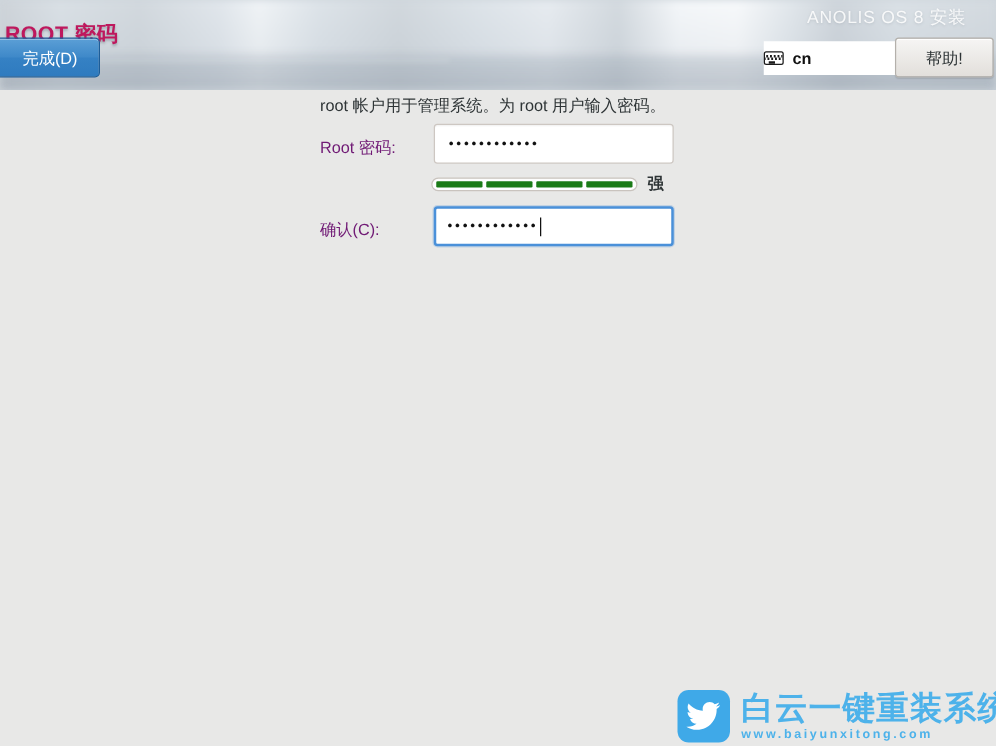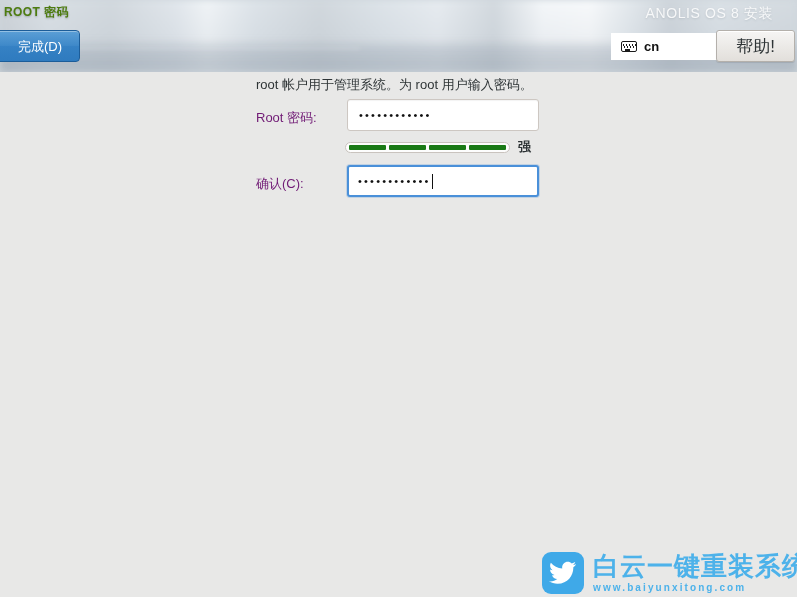--- a/index.html
+++ b/index.html
@@ -62,24 +62,24 @@
     position: absolute;
     left: 0; top: 48px;
     width: 360px; height: 1px;
     background: rgba(255,255,255,0.45);
     filter: blur(2px);
   }
 
   
   #page-title {
     position: absolute;
-    left: 4px; top: 4px;
-    font-size: 12px;
-    font-weight: bold;
-    color: #4d7c0f;
+    left: 4px; top: 16px;
+    font-size: 17px;
+    font-weight: bold;
+    color: #be185d;
     letter-spacing: 0.4px;
     text-shadow: 0 1px 2px rgba(60,70,80,0.35);
     white-space: nowrap;
   }
   #product-title {
     position: absolute;
     right: 24px; top: 5px;
     font-size: 14px;
     color: rgba(255,255,255,0.85);
     letter-spacing: 0.6px;
@@ -106,21 +106,20 @@
   }
 
   
   #keyboard-indicator {
     position: absolute;
     left: 611px; top: 33px;
     width: 125px; height: 27px;
     background: #ffffff;
     display: flex;
     align-items: center;
-    padding-left: 10px;
     box-sizing: border-box;
     cursor: pointer;
   }
   #keyboard-indicator .kb-icon {
     width: 16px; height: 11px;
     border: 1.5px solid #1b1b1b;
     border-radius: 2px;
     position: relative;
     margin-right: 7px;
     box-sizing: border-box;
@@ -138,21 +137,21 @@
   
   #help-button {
     position: absolute;
     left: 716px; top: 30px;
     width: 79px; height: 32px;
     border: 1px solid #b4b0ab;
     border-radius: 3px;
     background: linear-gradient(180deg, #f6f5f4 0%, #ebe9e6 55%, #e2dfdb 100%);
     box-shadow: inset 0 1px 0 #ffffff, 0 1px 1px rgba(0,0,0,0.10);
     color: #2e3436;
-    font-size: 17px;
+    font-size: 13px;
     text-align: center;
     line-height: 32px;
     cursor: pointer;
     box-sizing: border-box;
   }
 
   
   #content {
     position: absolute;
     left: 0; top: 64px;

